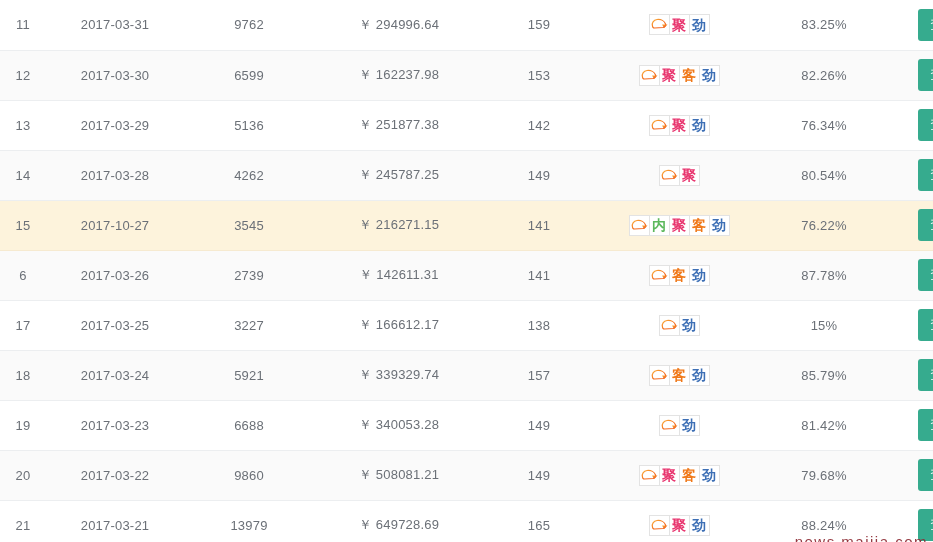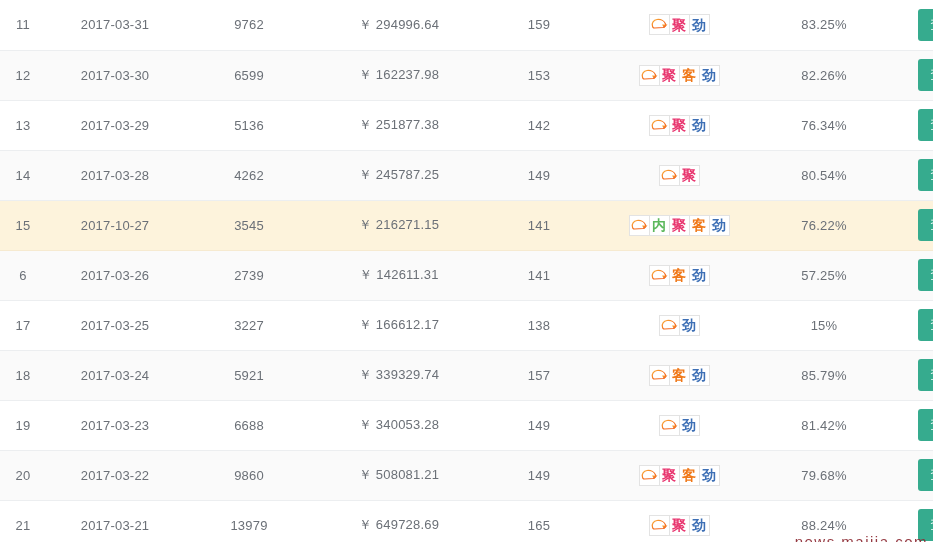--- a/index.html
+++ b/index.html
@@ -332,21 +332,21 @@
                   <path d="M3 16 C1 10 5 4 12 3 C20 2 27 6 29 12 C30 15 28 18 24 19 L7 20 C4 20 3 18 3 16 Z" fill="none" stroke="url(#zg)" stroke-width="2.4" stroke-linejoin="round"></path>
                   <path d="M8 8 L18 8" stroke="url(#zg)" stroke-width="2.2" stroke-linecap="round"></path>
                   <path d="M6 12 L16 12" stroke="url(#zg)" stroke-width="2.2" stroke-linecap="round"></path>
                   <path d="M22 13 L33 13 L26 20 Z" fill="url(#zg)"></path>
                 </svg>
               </span>
               <span class="tag tag-ke">客</span>
               <span class="tag tag-jin">劲</span>
             </div>
           </td>
-          <td class="cell-rate">57.25%</td>
+          <td class="cell-rate">87.78%</td>
           <td><button class="btn-detail">查看详情</button></td>
         </tr>
         <tr class="row-odd">
           <td class="cell-index">17</td>
           <td class="cell-date">2017-03-25</td>
           <td class="cell-visitors">3227</td>
           <td class="cell-amount">￥ 166612.17</td>
           <td class="cell-orders">138</td>
           <td>
             <div class="tags">

